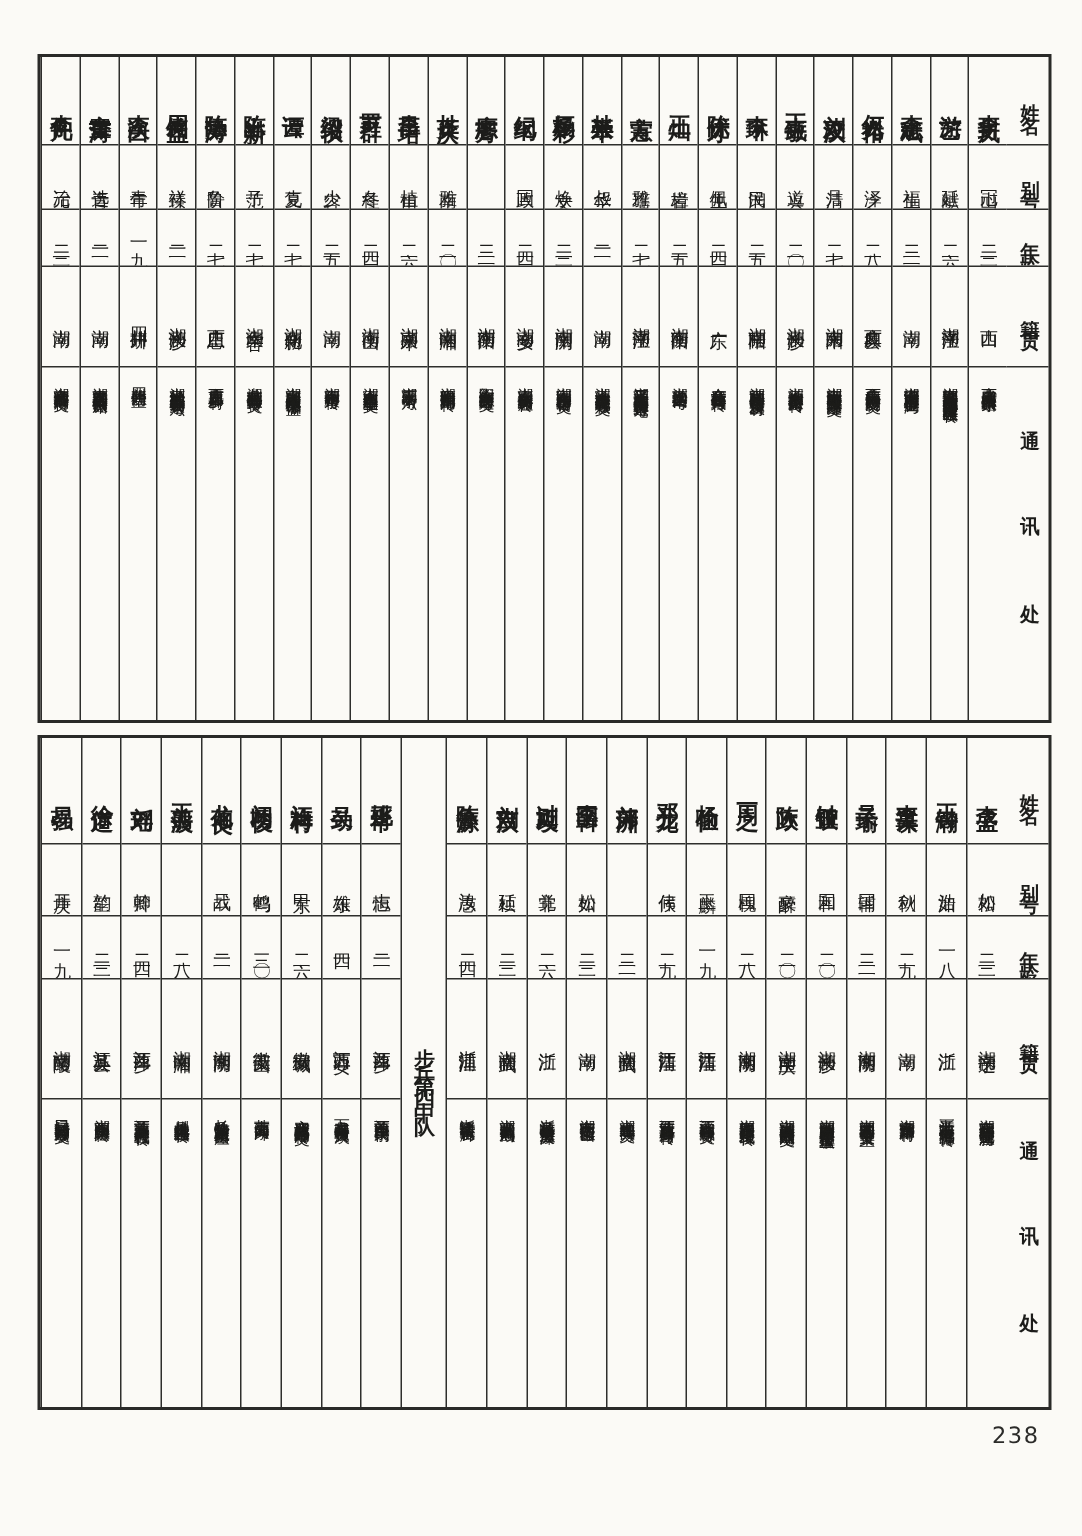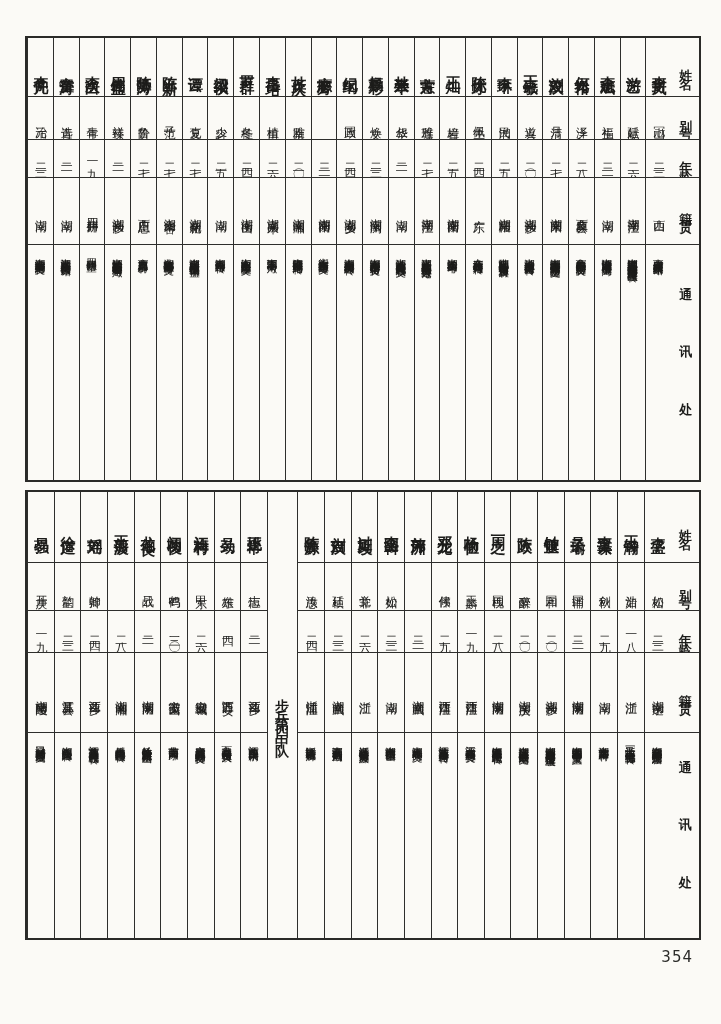--- a/index.html
+++ b/index.html
@@ -991,14 +991,14 @@
           <div class="cell c-native">
             <span class="vtext">湖南醴陵</span>
           </div>
           <div class="cell c-contact">
             <span class="vtext">渌口邮局转易背冲茶园坡交</span>
           </div>
         </div>
       </div>
   </div>
 
-  <div class="page-number">354</div>
+  <div class="page-number">238</div>
 </div>
 
 </body></html>

